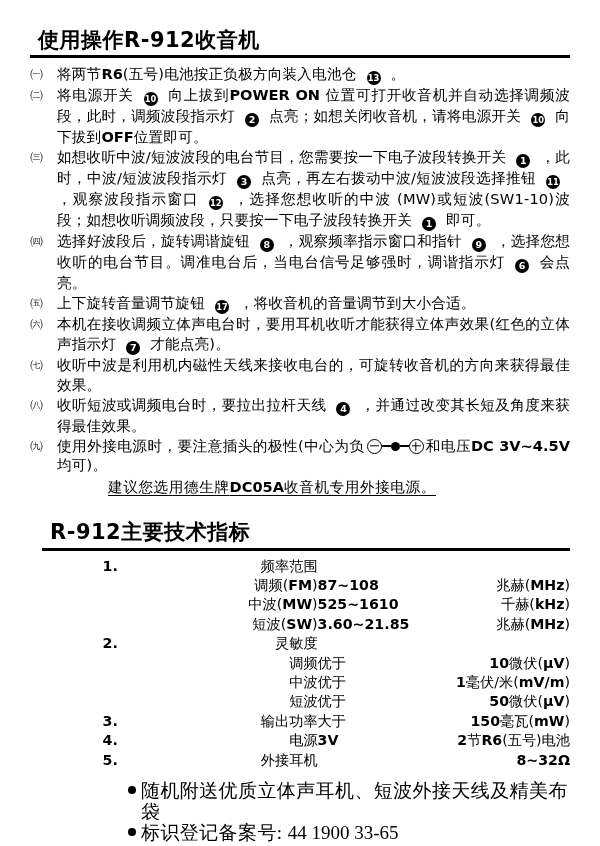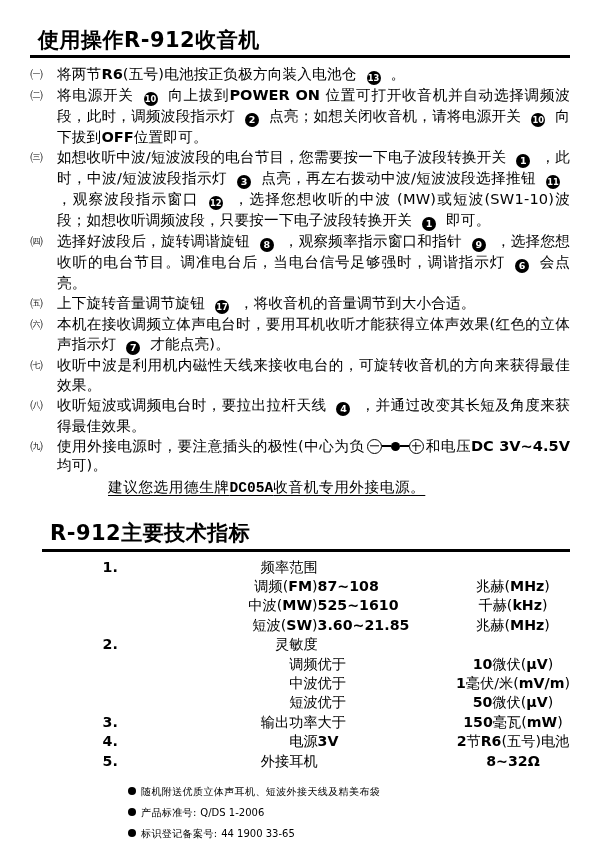--- a/index.html
+++ b/index.html
@@ -122,52 +122,52 @@
   .note-line {
     margin: 1px 0 0 0;
     padding-left: 78px;
     font-size: 14.6px;
     line-height: 22px;
   }
   .note-line .u {
     text-decoration: underline;
     text-underline-offset: 3px;
     letter-spacing: .6px;
-    font-family: Liberation Mono, monospace;
   }
   .note-line .lat { font-weight: 700; letter-spacing: 0; }
 
   
   .specs {
     margin: 2px 0 0 0;
     border-collapse: collapse;
     width: 100%;
     font-size: 14.2px;
   }
   .specs td {
     padding: 0;
     line-height: 19.4px;
     vertical-align: baseline;
     white-space: nowrap;
   }
   .c-num   { width: 78px;  text-align: right; padding-right: 2px; font-weight: 700; }
   .c-name  { width: 190px; text-align: right; }
   .c-val   { width: 140px; text-align: left; }
-  .c-unit  { text-align: center; padding-right: 78px; }
+  .c-unit  { text-align: right; padding-right: 78px; }
   .grp-title { font-weight: 400; }
   .c-name.sub { padding-left: 14px; }
   .lat-b { font-weight: 700; letter-spacing: 0; }
 
   
   .bullets {
     margin: 10px 0 0 0;
     padding: 0;
     list-style: none;
-    font-size: 10px;
+    font-size: 19px;
     line-height: 21px;
+    font-family: Liberation Serif, serif;
   }
   .bullets li {
     display: flex;
     align-items: flex-start;
     padding-left: 86px;
   }
   .dot {
     flex: 0 0 auto;
     width: 8px; height: 8px;
     border-radius: 50%;
@@ -311,22 +311,18 @@
         </tbody>
     </table>
 
     <ul class="bullets" id="bullet-list">
         <li>
           <span class="dot"></span>
           <span class="btext">随机附送优质立体声耳机、短波外接天线及精美布袋</span>
         </li>
         <li>
           <span class="dot"></span>
-          <span class="btext">产品标准号: <span class="lat">Q/DS 1-2006</span></span>
-        </li>
-        <li>
-          <span class="dot"></span>
           <span class="btext">标识登记备案号: <span class="lat">44 1900 33-65</span></span>
         </li>
       </ul>
   </div>
 
 </div>
 
 </body></html>

